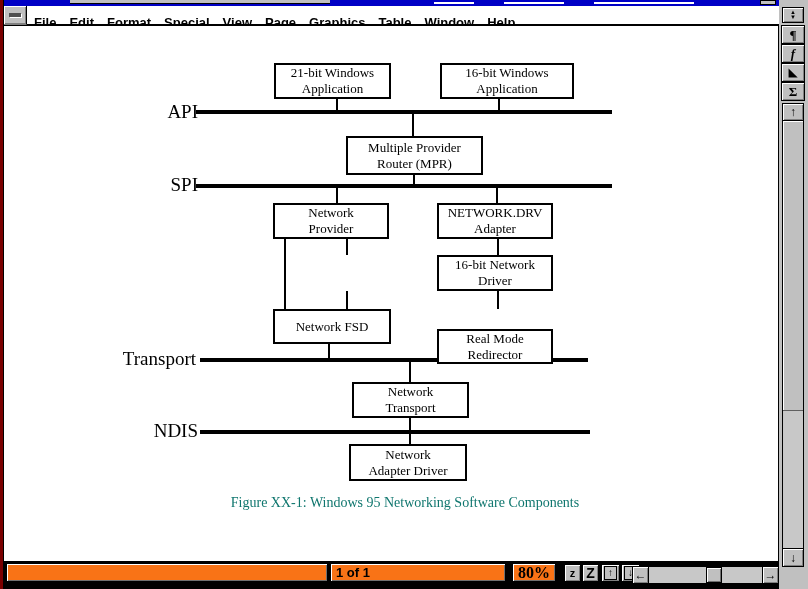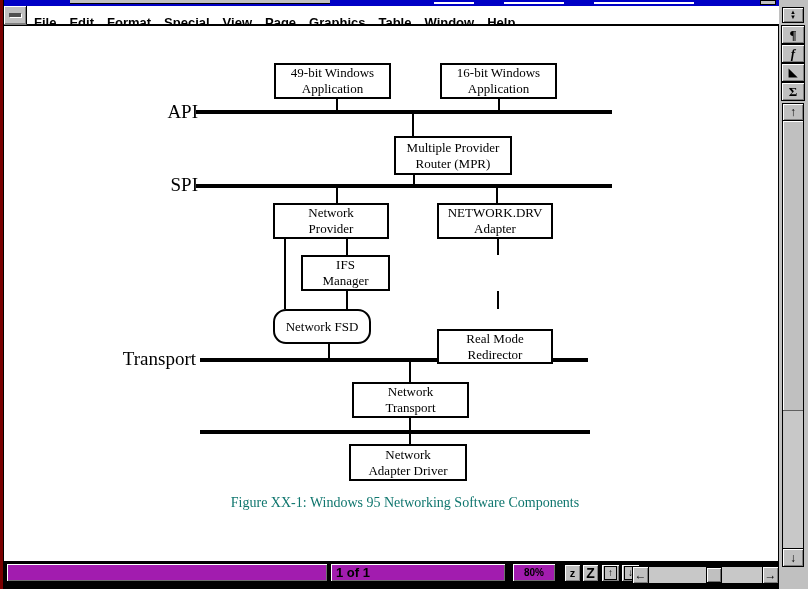--- a/index.html
+++ b/index.html
@@ -56,26 +56,26 @@
   #btn-winsplit span{font-size:6px;line-height:5px;}
   #vsb-up{position:absolute;left:3px;top:97px;width:22px;height:18px;}
   #vsb-track{position:absolute;left:3px;top:115px;width:22px;height:427px;background:#C8C8C8;
     border-left:1px solid #000;border-right:1px solid #000;box-sizing:border-box;}
   #vsb-thumb{position:absolute;left:0px;top:0;width:20px;height:289px;background:#C0C0C0;
     border-bottom:1px solid #606060;box-shadow:inset 1px 1px 0 #fff;}
   #vsb-down{position:absolute;left:3px;top:542px;width:22px;height:19px;}
 
   
   #statusbar{left:4px;top:561px;width:775px;height:28px;background:#000;}
-  .panel{position:absolute;background:#a21caf;border:1px solid #000;box-sizing:border-box;
+  .panel{position:absolute;background:#f97316;border:1px solid #000;box-sizing:border-box;
     box-shadow:inset 1px 1px 0 #fff, inset -1px -1px 0 #707070;}
   #flow-panel{left:2px;top:2px;width:322px;height:19px;}
   #page-panel{left:326px;top:2px;width:176px;height:19px;display:flex;align-items:center;}
   #page-panel span{font-weight:bold;font-size:13px;padding-left:5px;color:#000;}
-  #zoom-btn{left:508px;top:2px;width:44px;height:19px;font-weight:bold;font-size:10px;}
+  #zoom-btn{left:508px;top:2px;width:44px;height:19px;font-weight:bold;font-size:16px;font-family:Liberation Serif, serif;}
   .sm-btn{position:absolute;top:3px;width:17px;height:18px;font-weight:bold;font-size:11px;}
   #btn-zoom-out{left:560px;}
   #btn-zoom-in{left:578px;font-size:14px;}
   #btn-pgup{left:597px;width:19px;}
   #btn-pgdn{left:617px;width:19px;}
   .boxed-arrow{display:inline-flex;align-items:center;justify-content:center;
     width:11px;height:12px;border:1px solid #000;font-size:10px;font-weight:bold;line-height:1;}
   #hsb-left{left:628px;top:5px;width:17px;height:18px;position:absolute;}
   #hsb-track{left:645px;top:5px;width:114px;height:18px;position:absolute;background:#C8C8C8;
     border-top:1px solid #000;border-bottom:1px solid #000;box-sizing:border-box;}
@@ -113,20 +113,21 @@
       <span class="menu-item"><u>W</u>indow</span>
       <span class="menu-item"><u>H</u>elp</span>
     </div>
 </div>
 
 <div class="abs" id="document">
 
   <div class="layer-label" style="left:100px;top:147px;">SPI</div>
   <div class="layer-label" style="left:100px;top:74px;">API</div>
   <div class="layer-label" style="left:98px;top:321px;">Transport</div>
+  <div class="layer-label" style="left:100px;top:393px;">NDIS</div>
 
   <div class="layer-line" style="left:192px;top:84px;width:416px;"></div>
   <div class="layer-line" style="left:192px;top:158px;width:416px;"></div>
   <div class="layer-line" style="left:196px;top:332px;width:388px;"></div>
   <div class="layer-line" style="left:196px;top:404px;width:390px;"></div>
 
   <div class="conn" style="left:332px;top:73px;height:11px;"></div>
   <div class="conn" style="left:494px;top:73px;height:11px;"></div>
   <div class="conn" style="left:408px;top:88px;height:22px;"></div>
   <div class="conn" style="left:409px;top:149px;height:9px;"></div>
@@ -135,33 +136,33 @@
   <div class="conn" style="left:280px;top:213px;height:70px;"></div>
   <div class="conn" style="left:342px;top:213px;height:16px;"></div>
   <div class="conn" style="left:342px;top:265px;height:18px;"></div>
   <div class="conn" style="left:493px;top:213px;height:16px;"></div>
   <div class="conn" style="left:493px;top:265px;height:18px;"></div>
   <div class="conn" style="left:324px;top:318px;height:14px;"></div>
   <div class="conn" style="left:491px;top:318px;height:14px;"></div>
   <div class="conn" style="left:405px;top:336px;height:20px;"></div>
   <div class="conn" style="left:405px;top:392px;height:26px;"></div>
 
-  <div class="dbox" style="left:270px;top:37px;width:117px;height:36px;">49-bit Windows
+  <div class="dbox" style="left:270px;top:37px;width:117px;height:36px;">21-bit Windows
 Application</div>
-  <div class="dbox" style="left:436px;top:37px;width:117px;height:36px;">16-bit Windows
+  <div class="dbox" style="left:436px;top:37px;width:134px;height:36px;">16-bit Windows
 Application</div>
-  <div class="dbox" style="left:342px;top:110px;width:118px;height:39px;margin-left:48px;">Multiple Provider
+  <div class="dbox" style="left:342px;top:110px;width:137px;height:39px;">Multiple Provider
 Router (MPR)</div>
   <div class="dbox" style="left:269px;top:177px;width:116px;height:36px;">Network
 Provider</div>
   <div class="dbox" style="left:433px;top:177px;width:116px;height:36px;">NETWORK.DRV
 Adapter</div>
-  <div class="dbox" style="left:297px;top:229px;width:89px;height:36px;">IFS
-Manager</div>
-  <div class="dbox" style="left:269px;top:283px;width:98px;height:35px;border-radius:13px;">Network FSD</div>
+  <div class="dbox" style="left:433px;top:229px;width:116px;height:36px;">16-bit Network
+Driver</div>
+  <div class="dbox" style="left:269px;top:283px;width:118px;height:35px;">Network FSD</div>
   <div class="dbox" style="left:433px;top:283px;width:116px;height:35px;margin-top:20px;">Real Mode
 Redirector</div>
   <div class="dbox" style="left:348px;top:356px;width:117px;height:36px;">Network
 Transport</div>
   <div class="dbox" style="left:345px;top:418px;width:118px;height:37px;">Network
 Adapter Driver</div>
 
   <div id="caption">Figure XX-1: Windows 95 Networking Software Components</div>
 </div>
 

